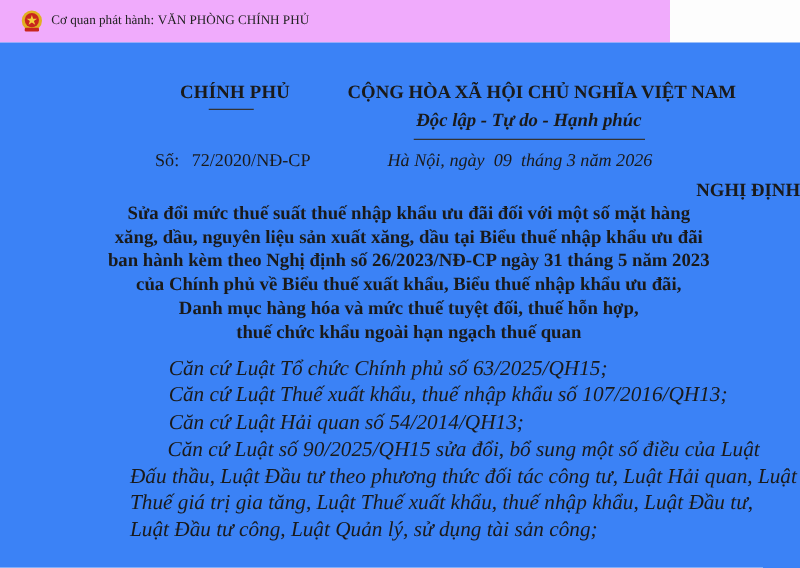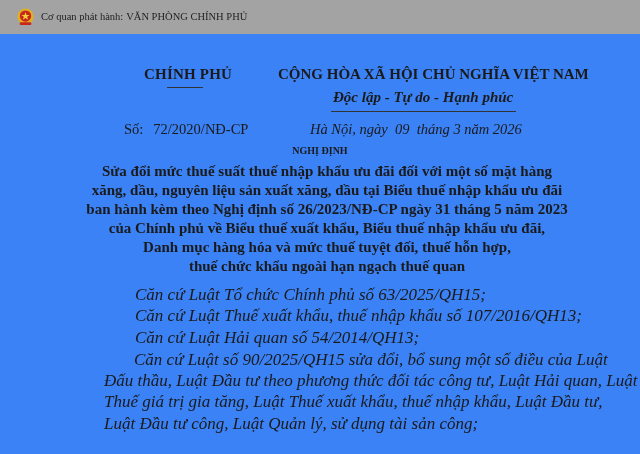--- a/index.html
+++ b/index.html
@@ -11,24 +11,24 @@
       width: 640px;
       height: 454px;
       position: relative;
       overflow: hidden;
       font-family: "Liberation Serif", "DejaVu Serif", serif;
       color: #1a1a1a;
     }
     .issuer-bar {
       position: absolute;
       left: 0; top: 0;
-      width: 640px; height: 34px;
+      width: 536px; height: 34px;
       display: flex;
       align-items: center;
-      background: #a3a3a3;
+      background: #f0abfc;
     }
     .emblem {
       position: absolute;
       left: 16px; top: 8px;
       width: 19px; height: 19px;
     }
     .issuer-text {
       position: absolute;
       left: 41px; top: 11px;
       font-size: 10.5px;
@@ -73,22 +73,22 @@
       left: 124px; top: 87px;
       font-size: 14.5px;
     }
     .doc-no .num { margin-left: 10px; }
     .place-date {
       left: 310px; top: 87px;
       font-size: 14.5px; font-style: italic;
     }
     .doc-type {
       left: 0; top: 111px; width: 640px;
-      text-align: center;
-      font-size: 10px; font-weight: bold;
+      text-align: right;
+      font-size: 15px; font-weight: bold;
     }
     .title {
       left: 0; top: 128px; width: 640px;
       text-align: center;
       font-size: 15px; font-weight: bold;
       line-height: 19px;
       white-space: normal;
     }
     .title div { white-space: nowrap; padding-left: 14px; }
 

